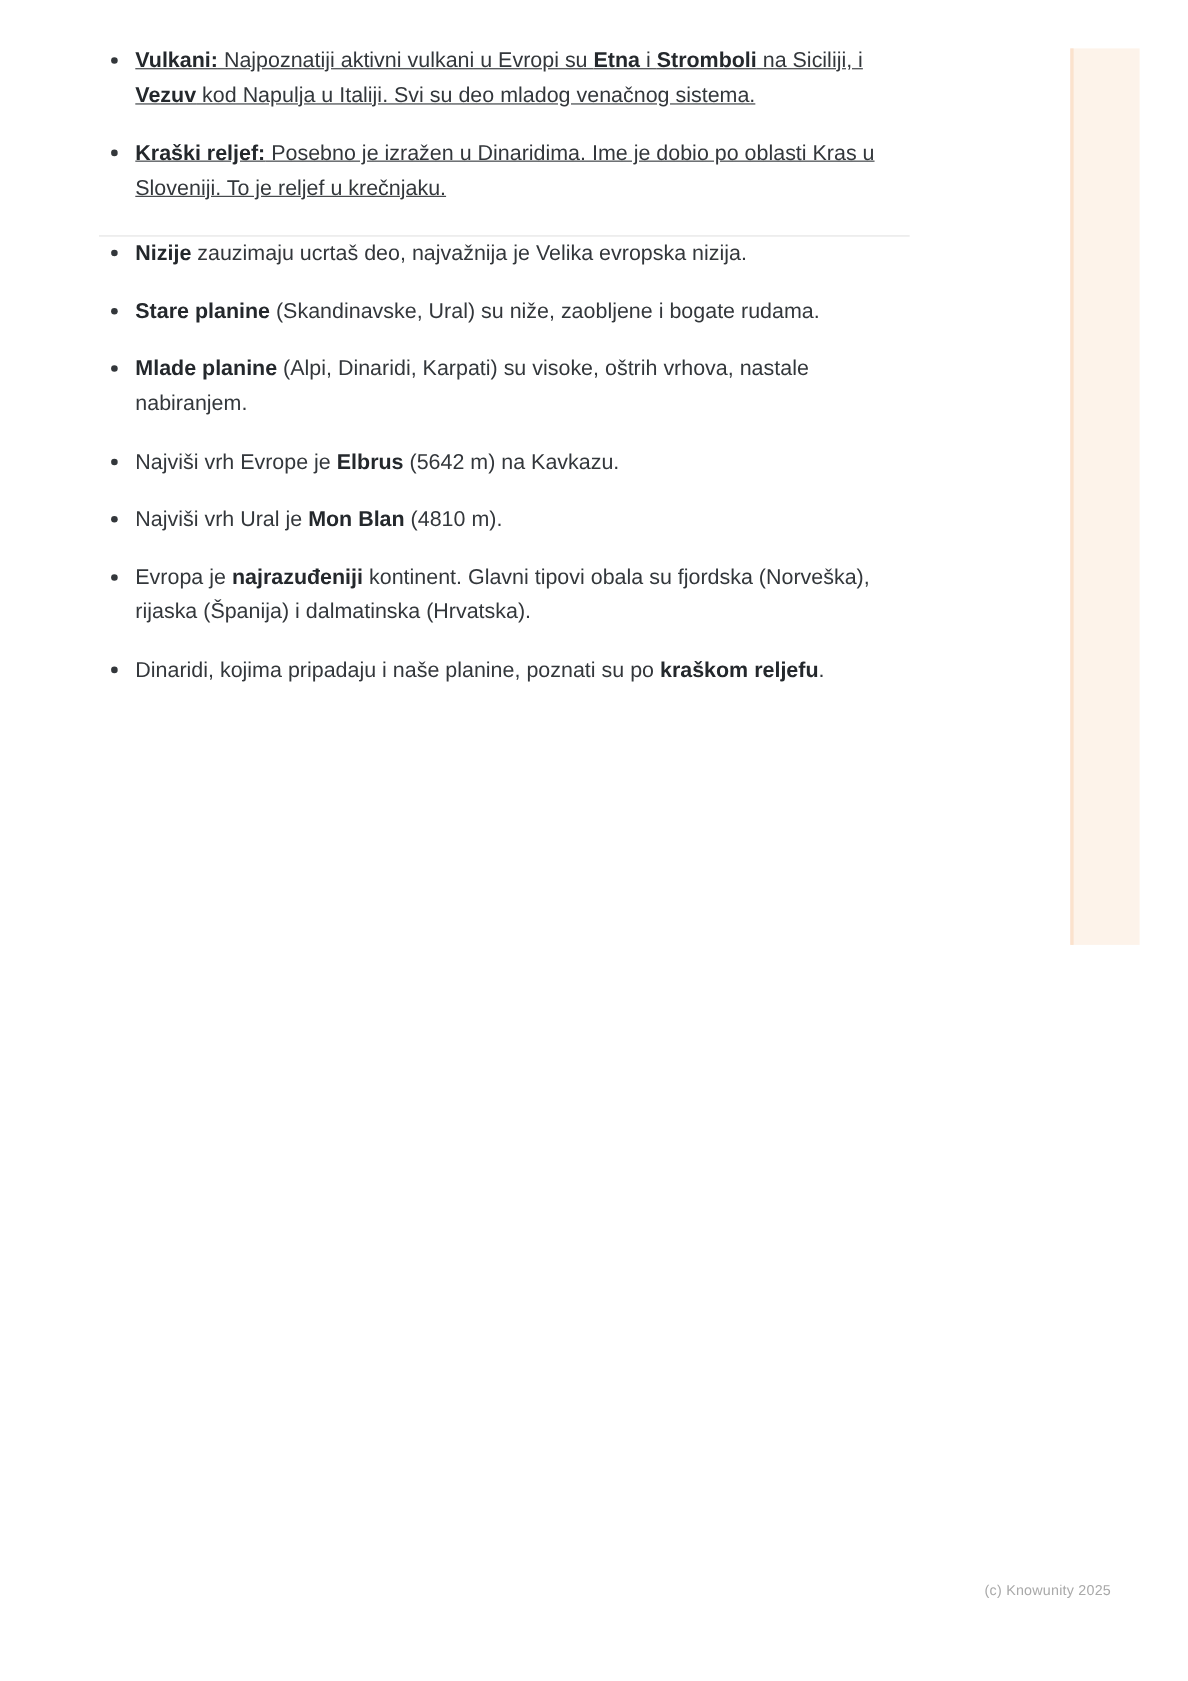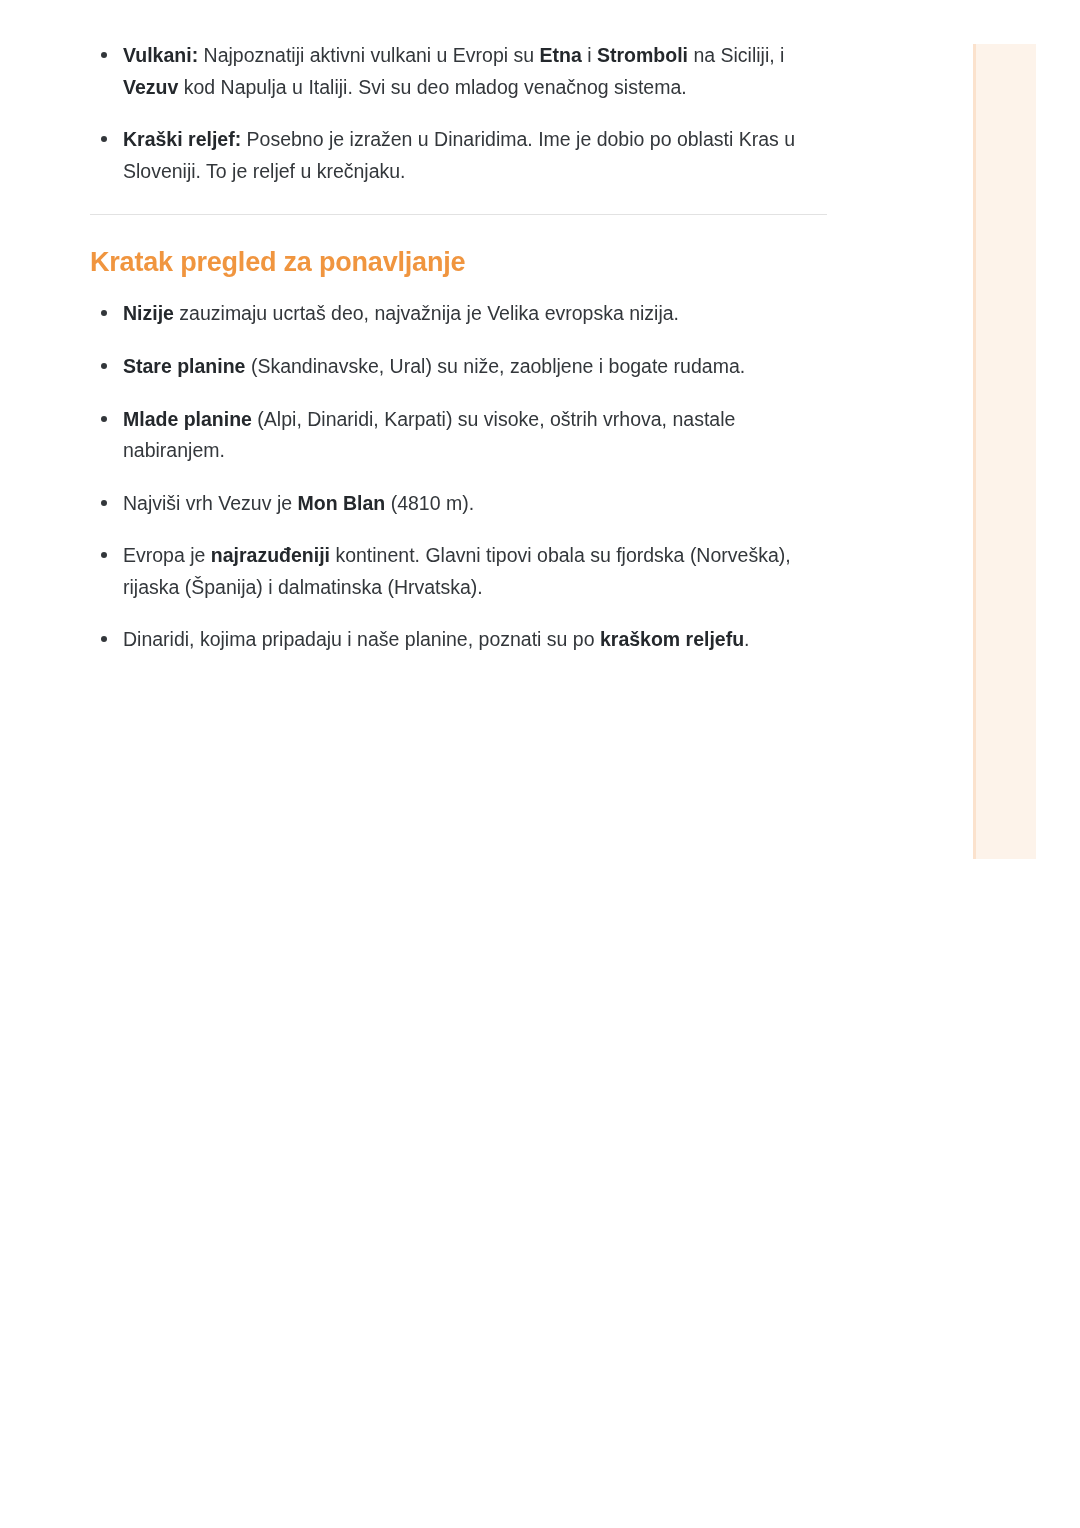--- a/index.html
+++ b/index.html
@@ -58,21 +58,21 @@
     content: "";
     position: absolute;
     left: 11px;
     top: 12px;
     width: 6px;
     height: 6px;
     border-radius: 50%;
     background: #33373b;
   }
 
-  .group-top li { margin-bottom: 19px; }
+  .group-top li { margin-bottom: 19px; text-decoration: underline; }
 
   .divider {
     margin: 27px 0 0 0;
     border: none;
     border-top: 1px solid #e2e2e2;
     width: 737px;
   }
 
   h2.section-title {
     font-size: 27px;
@@ -107,27 +107,28 @@
 
   <div class="content">
 
     <ul class="bullets group-top">
         <li><b>Vulkani:</b><span> Najpoznatiji aktivni vulkani u Evropi su </span><b>Etna</b><span> i </span><b>Stromboli</b><span> na Siciliji, i </span><b>Vezuv</b><span> kod Napulja u Italiji. Svi su deo mladog venačnog sistema.</span></li>
         <li><b>Kraški reljef:</b><span> Posebno je izražen u Dinaridima. Ime je dobio po oblasti Kras u Sloveniji. To je reljef u krečnjaku.</span></li>
       </ul>
 
     <hr class="divider">
 
-    <h2 class="section-title">Kratak pregled za ponavljanje</h2>
 
     <ul class="bullets group-summary">
         <li><b>Nizije</b><span> zauzimaju ucrtaš deo, najvažnija je Velika evropska nizija.</span></li>
         <li><b>Stare planine</b><span> (Skandinavske, Ural) su niže, zaobljene i bogate rudama.</span></li>
         <li><b>Mlade planine</b><span> (Alpi, Dinaridi, Karpati) su visoke, oštrih vrhova, nastale nabiranjem.</span></li>
-        <li><span>Najviši vrh Vezuv je </span><b>Mon Blan</b><span> (4810 m).</span></li>
+        <li><span>Najviši vrh Evrope je </span><b>Elbrus</b><span> (5642 m) na Kavkazu.</span></li>
+        <li><span>Najviši vrh Ural je </span><b>Mon Blan</b><span> (4810 m).</span></li>
         <li><span>Evropa je </span><b>najrazuđeniji</b><span> kontinent. Glavni tipovi obala su fjordska (Norveška), rijaska (Španija) i dalmatinska (Hrvatska).</span></li>
         <li><span>Dinaridi, kojima pripadaju i naše planine, poznati su po </span><b>kraškom reljefu</b><span>.</span></li>
       </ul>
 
   </div>
 
+  <div class="footer">(c) Knowunity 2025</div>
 
 </div>
 
 </body></html>

